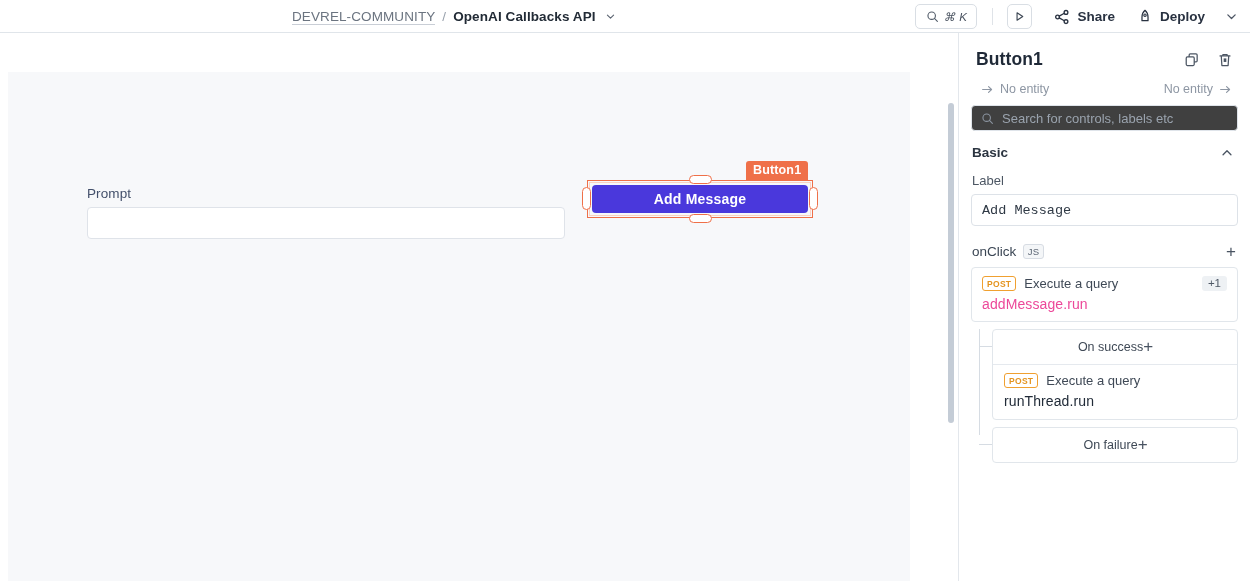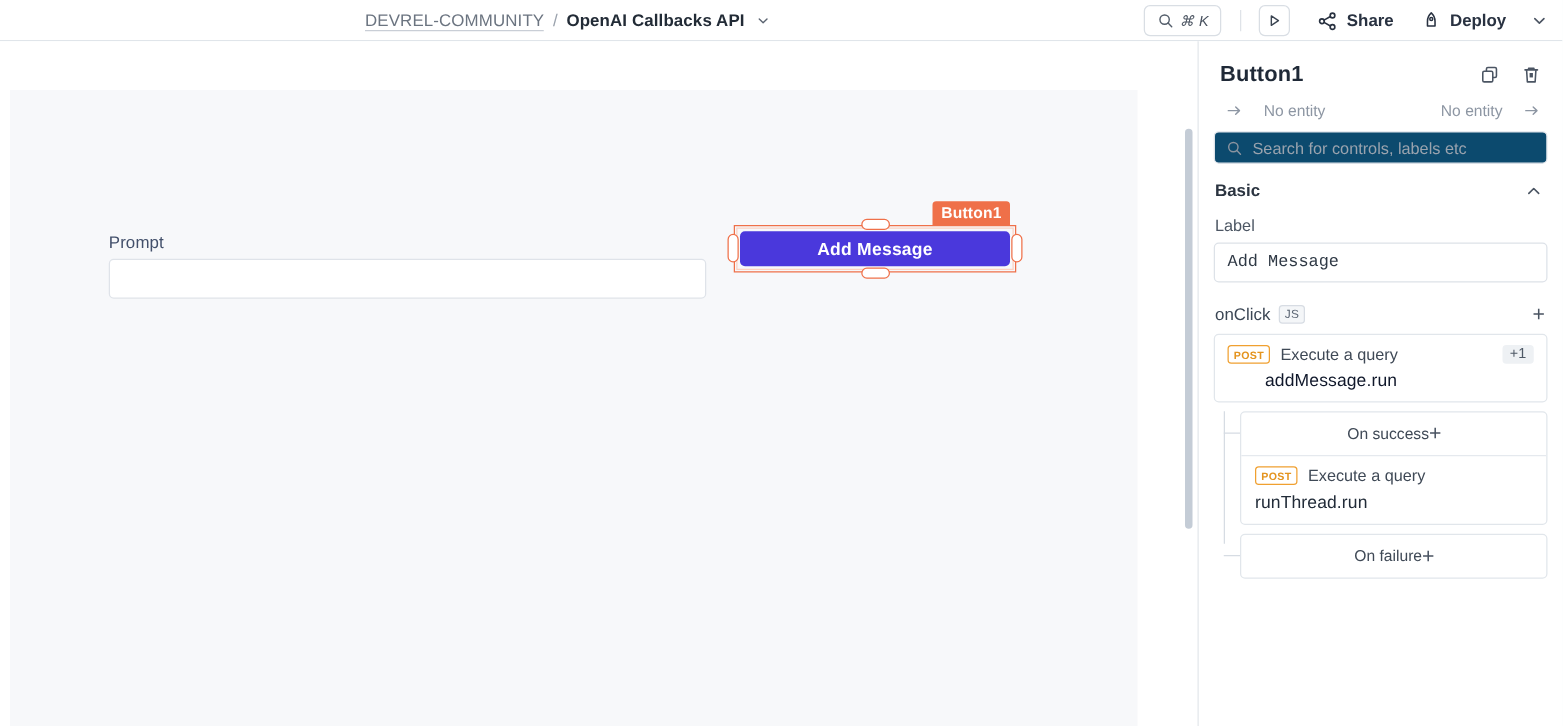--- a/index.html
+++ b/index.html
@@ -108,25 +108,25 @@
     padding: 16px 17px 0 17px;
   }
   .panel-title { font-size: 17.5px; font-weight: bold; color: #1f2937; letter-spacing: .1px; }
   .panel-head-icons { display: flex; align-items: center; gap: 17px; }
 
   .entity-row {
     display: flex; align-items: center; justify-content: space-between;
     padding: 12px 18px 0 22px;
     font-size: 12.5px; color: #8d96a3;
   }
-  .entity-left, .entity-right { display: flex; align-items: flex-start; gap: 17px; }
+  .entity-left, .entity-right { display: flex; align-items: flex-end; gap: 6px; }
 
   .panel-search {
     margin: 9px 12px 0 12px; height: 26px;
-    border: 1px solid #dfe4ea; border-radius: 4px; background: #0c4a6e;
+    border: 1px solid #dfe4ea; border-radius: 4px; background: #404040;
     display: flex; align-items: center; gap: 8px; padding: 0 9px;
   }
   .panel-search input {
     border: none; outline: none; font-size: 13px; color: #9aa3ae;
     font-family: "Liberation Sans", sans-serif; background: transparent; width: 100%;
   }
   .panel-search input::placeholder { color: #9aa3ae; }
 
   .tabs {
     margin-top: 14px; padding: 0 13px; display: flex; gap: 22px;
@@ -177,21 +177,21 @@
   .post-badge {
     border: 1px solid #f0a030; border-radius: 3px; color: #e4941f;
     font-size: 8.5px; font-weight: bold; padding: 1.5px 4px 1px 4px; letter-spacing: .3px;
   }
   .action-kind { font-size: 13px; color: #3f4956; }
   .plus-badge {
     background: #eef1f4; color: #4e5865; font-size: 11.5px;
     padding: 1px 6px 2px 6px; border-radius: 3px;
   }
   .action-name {
-    font-size: 14px; color: #0f172a; margin-top: 5px; letter-spacing: .1px; margin-left: 30px;
+    font-size: 14px; color: #ec4899; margin-top: 5px; letter-spacing: .1px;
   }
   .callbacks-bar {
     border-top: 1px solid #e5e9ee; background: #f6f8fa;
     display: flex; align-items: center; justify-content: space-between;
     padding: 6px 10px 7px 10px;
   }
   .callbacks-label { font-size: 12.5px; color: #3f4956; }
   .callbacks-right { display: flex; align-items: center; gap: 7px; font-size: 12px; color: #4a5462; }
 
   

